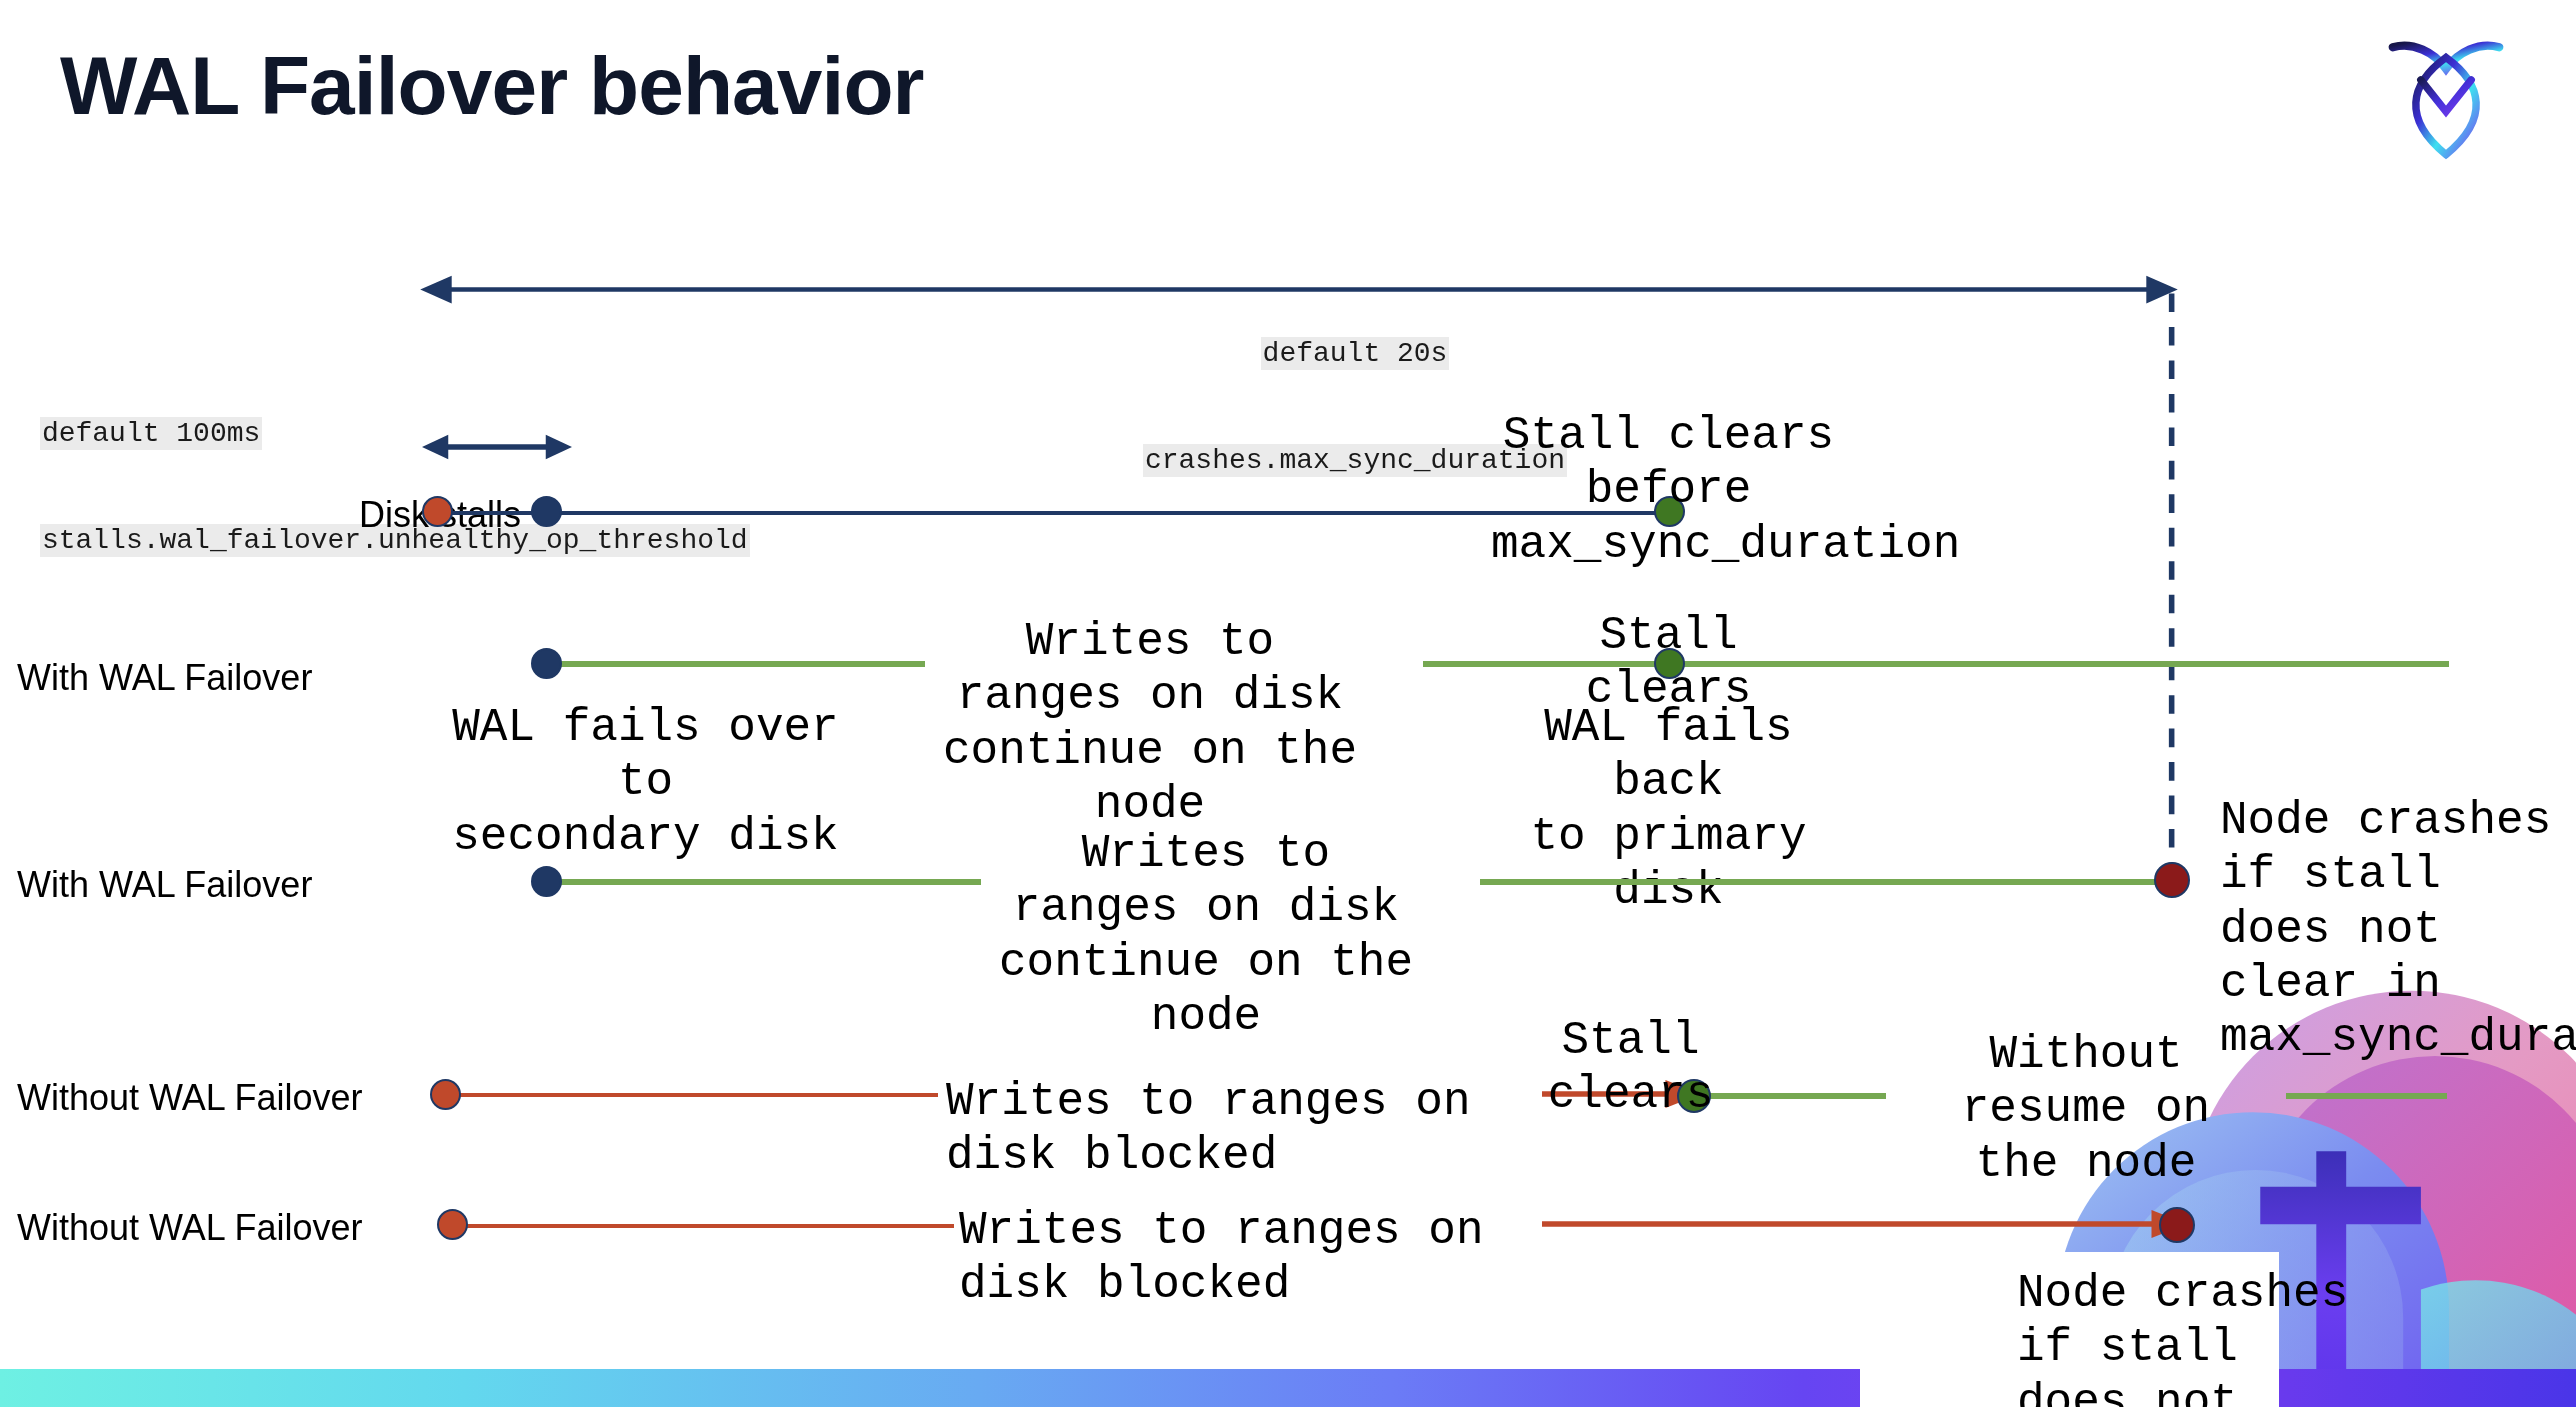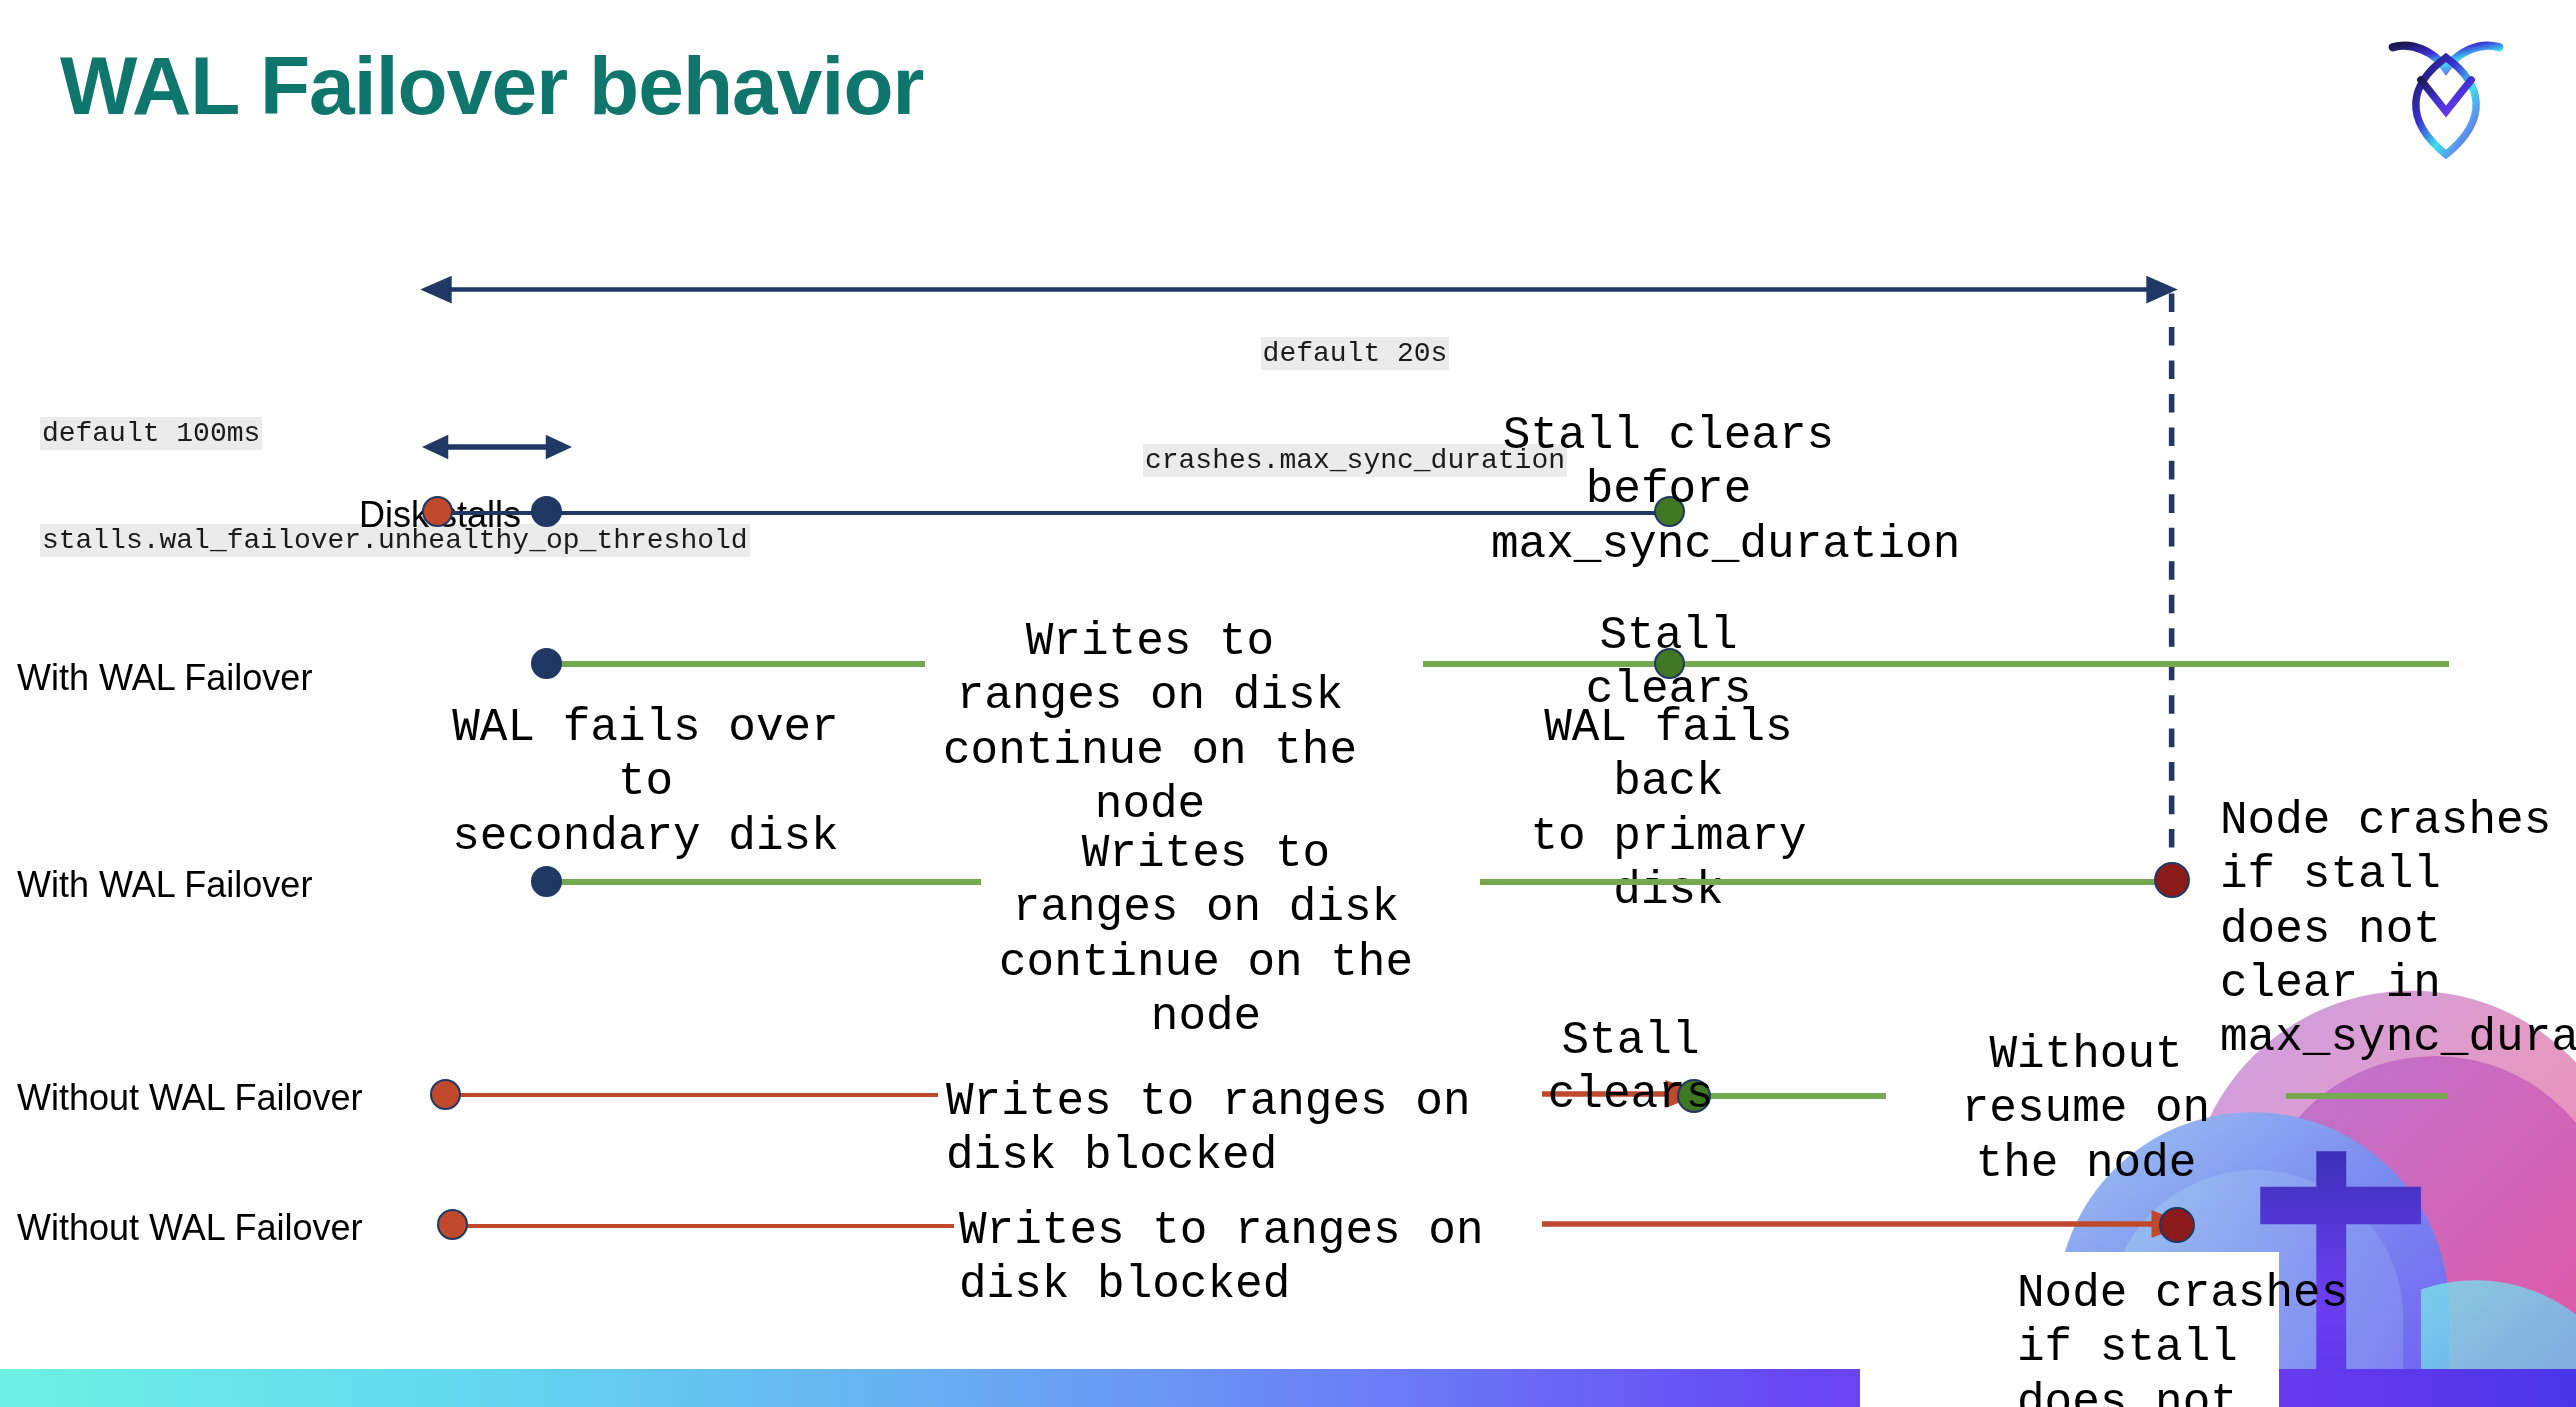--- a/index.html
+++ b/index.html
@@ -19,21 +19,21 @@
   }
   .abs { position: absolute; }
 
   
   #title {
     left: 60px;
     top: 43px;
     font-size: 82px;
     font-weight: 700;
     letter-spacing: -0.9px;
-    color: #0f766e;
+    color: #0f172a;
     line-height: 1.05;
     white-space: nowrap;
   }
 
   
   #logo {
     left: 2385px;
     top: 22.4px;
     width: 122px;
     height: 140px;

